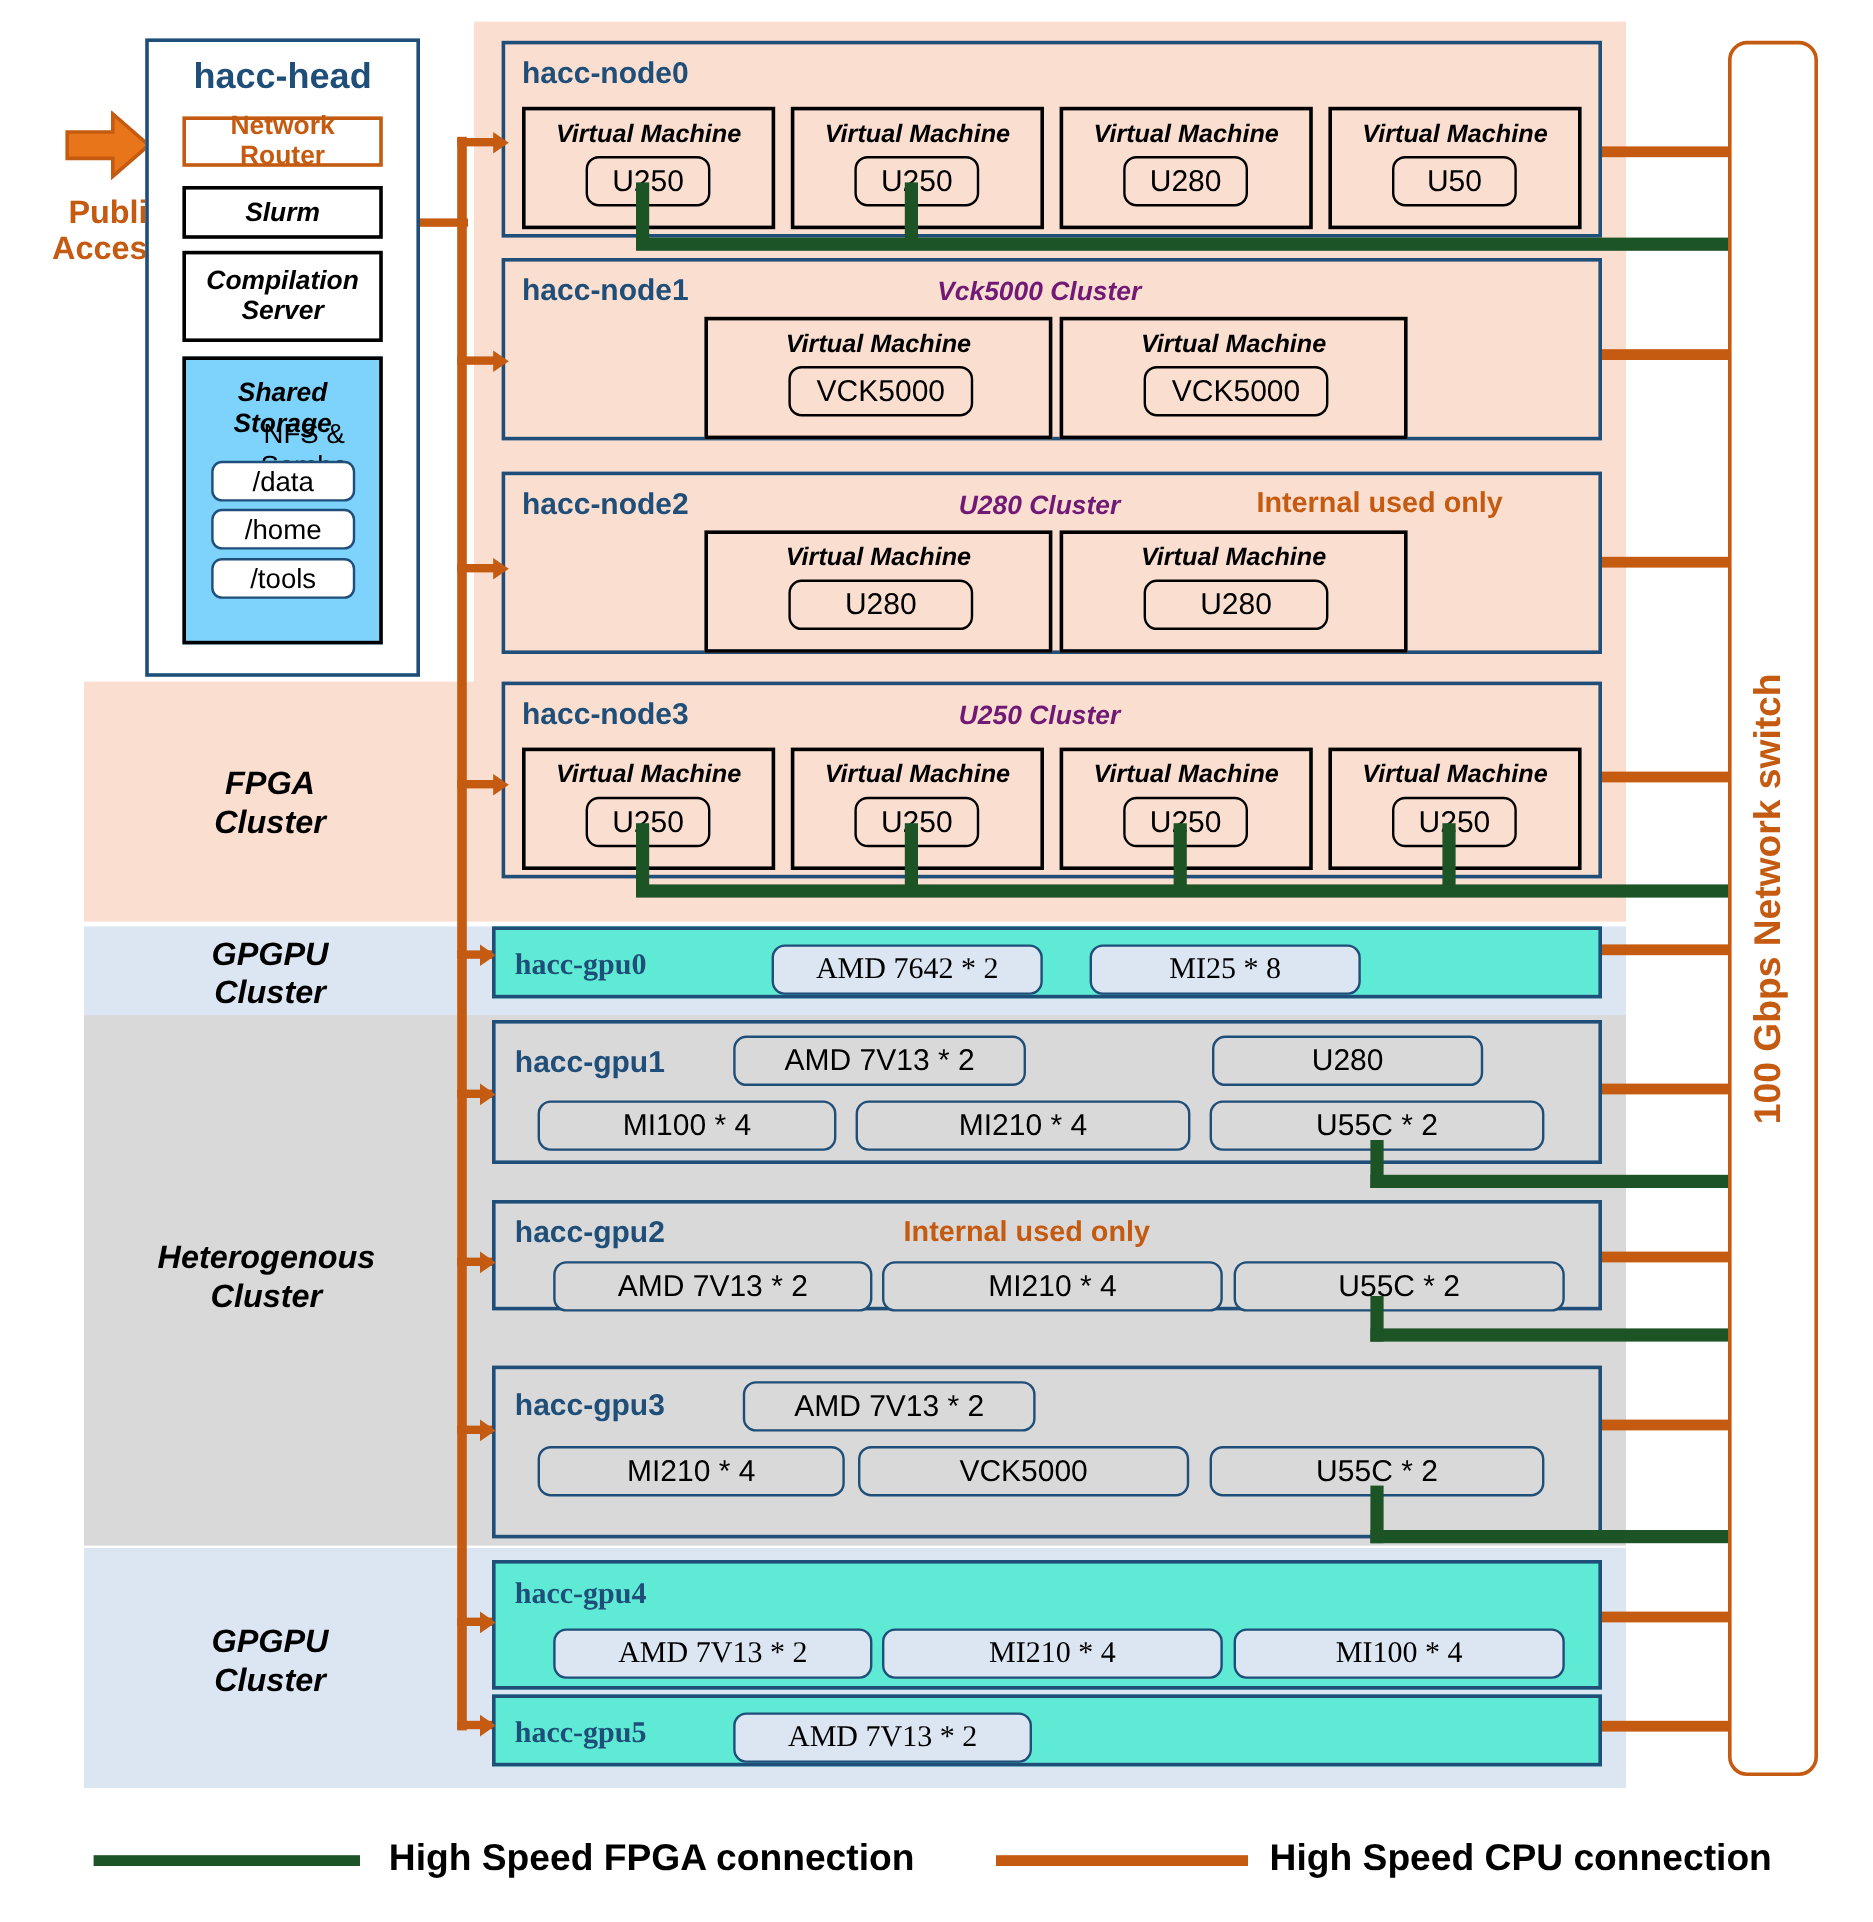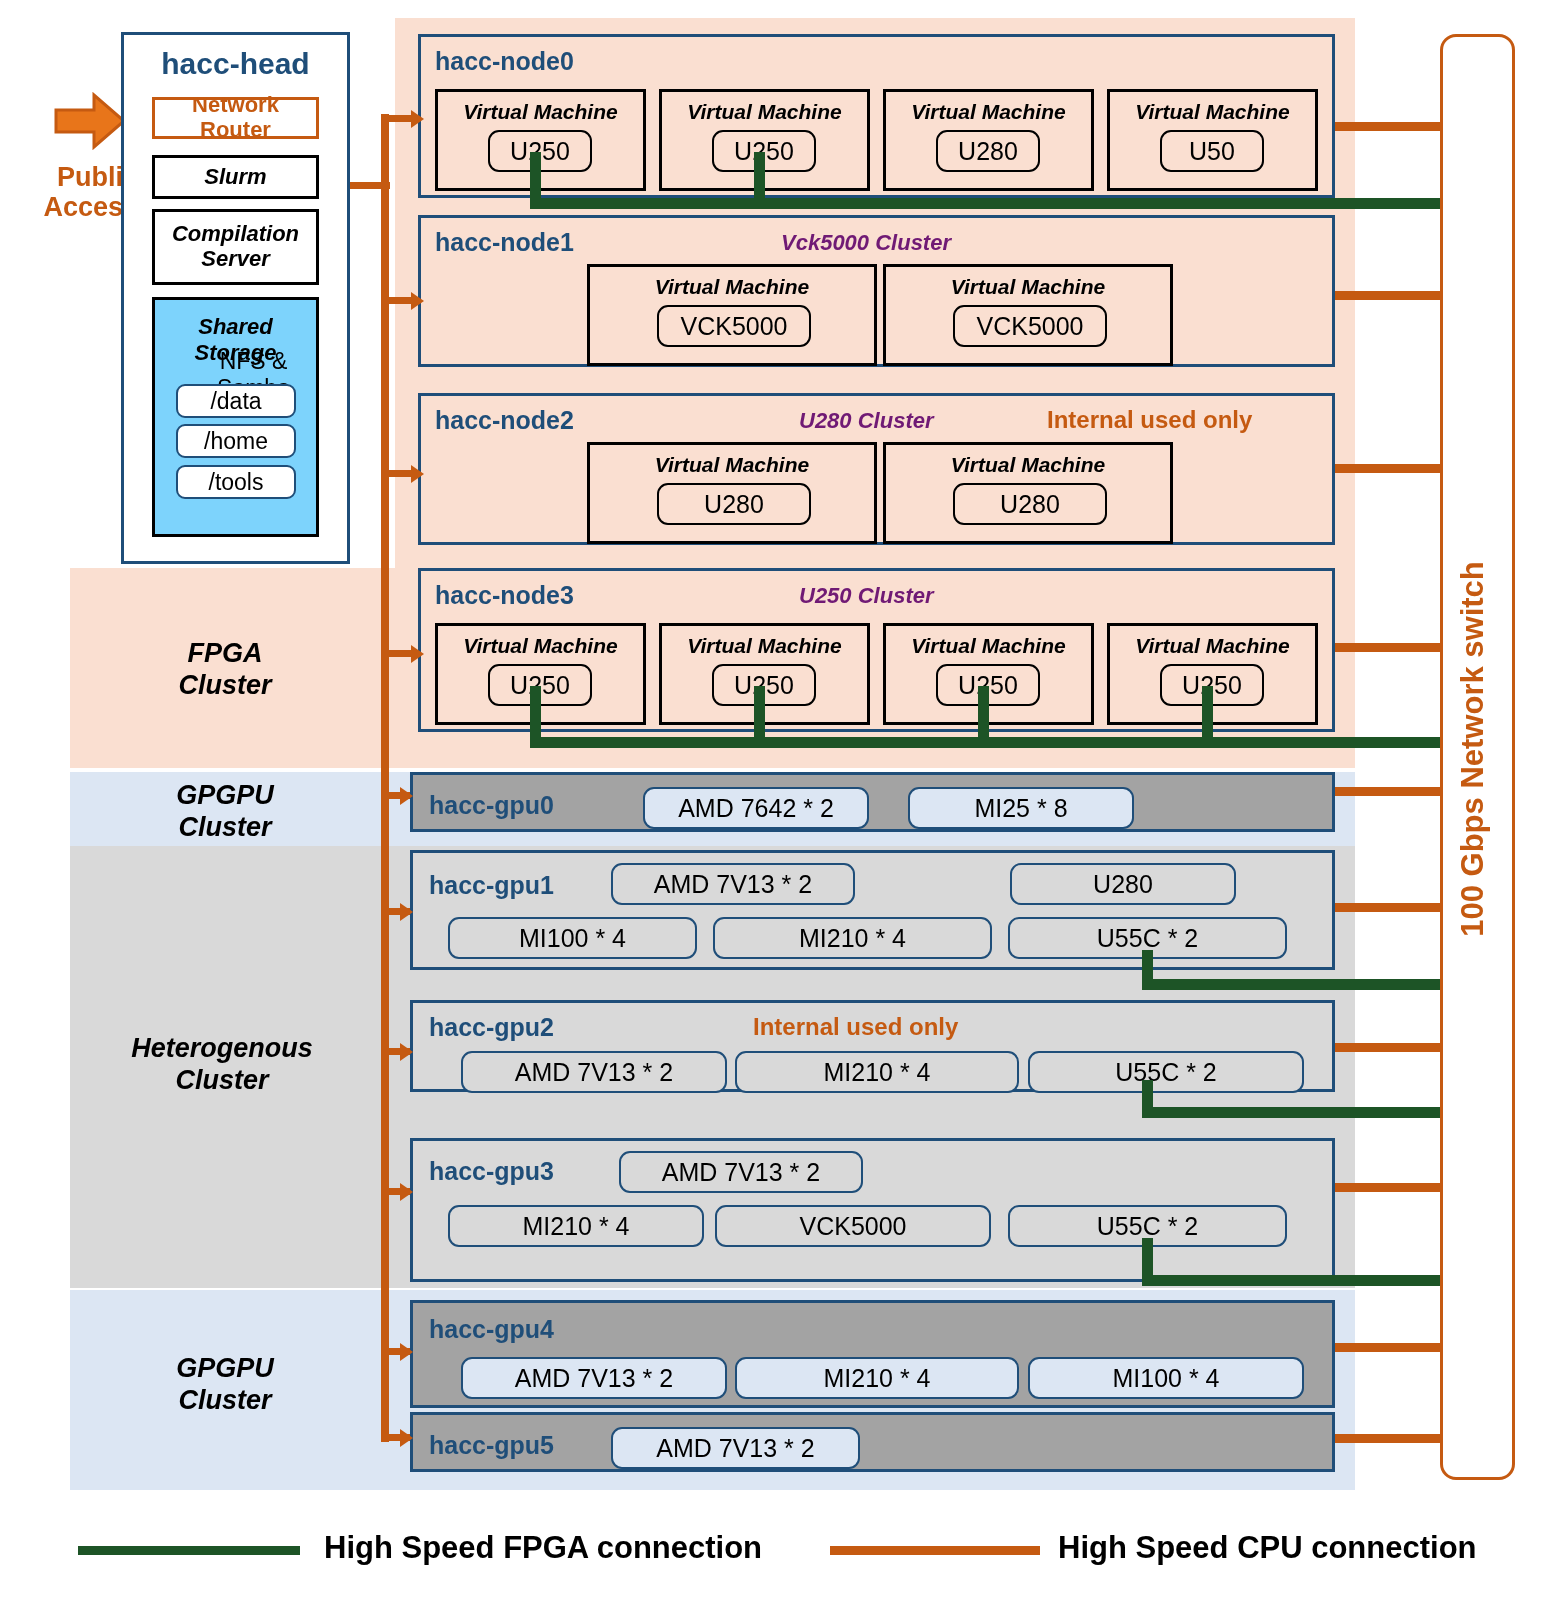--- a/index.html
+++ b/index.html
@@ -32,21 +32,21 @@
     display:flex;align-items:center;justify-content:center;font-size:23px;color:#000;}
 
   .public-label{color:#C55A11;font-weight:bold;font-size:27px;line-height:1.12;text-align:right;}
 
   
   .bigarrow{position:absolute;z-index:4;}
 
   
   .node{border:3px solid #1F4E79;background:#FADFD1;z-index:3;}
   .gpucard{border:3px solid #1F4E79;z-index:3;}
-  .gpucard.blue{background:#a3a3a3;}
+  .gpucard.blue{background:#5eead4;font-family:Liberation Serif, serif;}
   .gpucard.gray{background:#D9D9D9;}
   .node-name{position:absolute;font-weight:bold;font-size:25px;color:#1F4E79;white-space:nowrap;}
   .cluster-cap{position:absolute;font-style:italic;font-weight:bold;font-size:22px;color:#701a75;white-space:nowrap;}
   .internal{position:absolute;font-weight:bold;font-size:24px;color:#C55A11;white-space:nowrap;}
 
   .vm{position:absolute;border:3px solid #000;background:#FADFD1;}
   .vm-title{position:absolute;left:0;right:0;text-align:center;font-style:italic;
     font-weight:bold;font-size:21px;color:#000;}
   .chip{position:absolute;border:2px solid #000;border-radius:11px;background:#FADFD1;
     display:flex;align-items:center;justify-content:center;font-size:25px;color:#000;}

